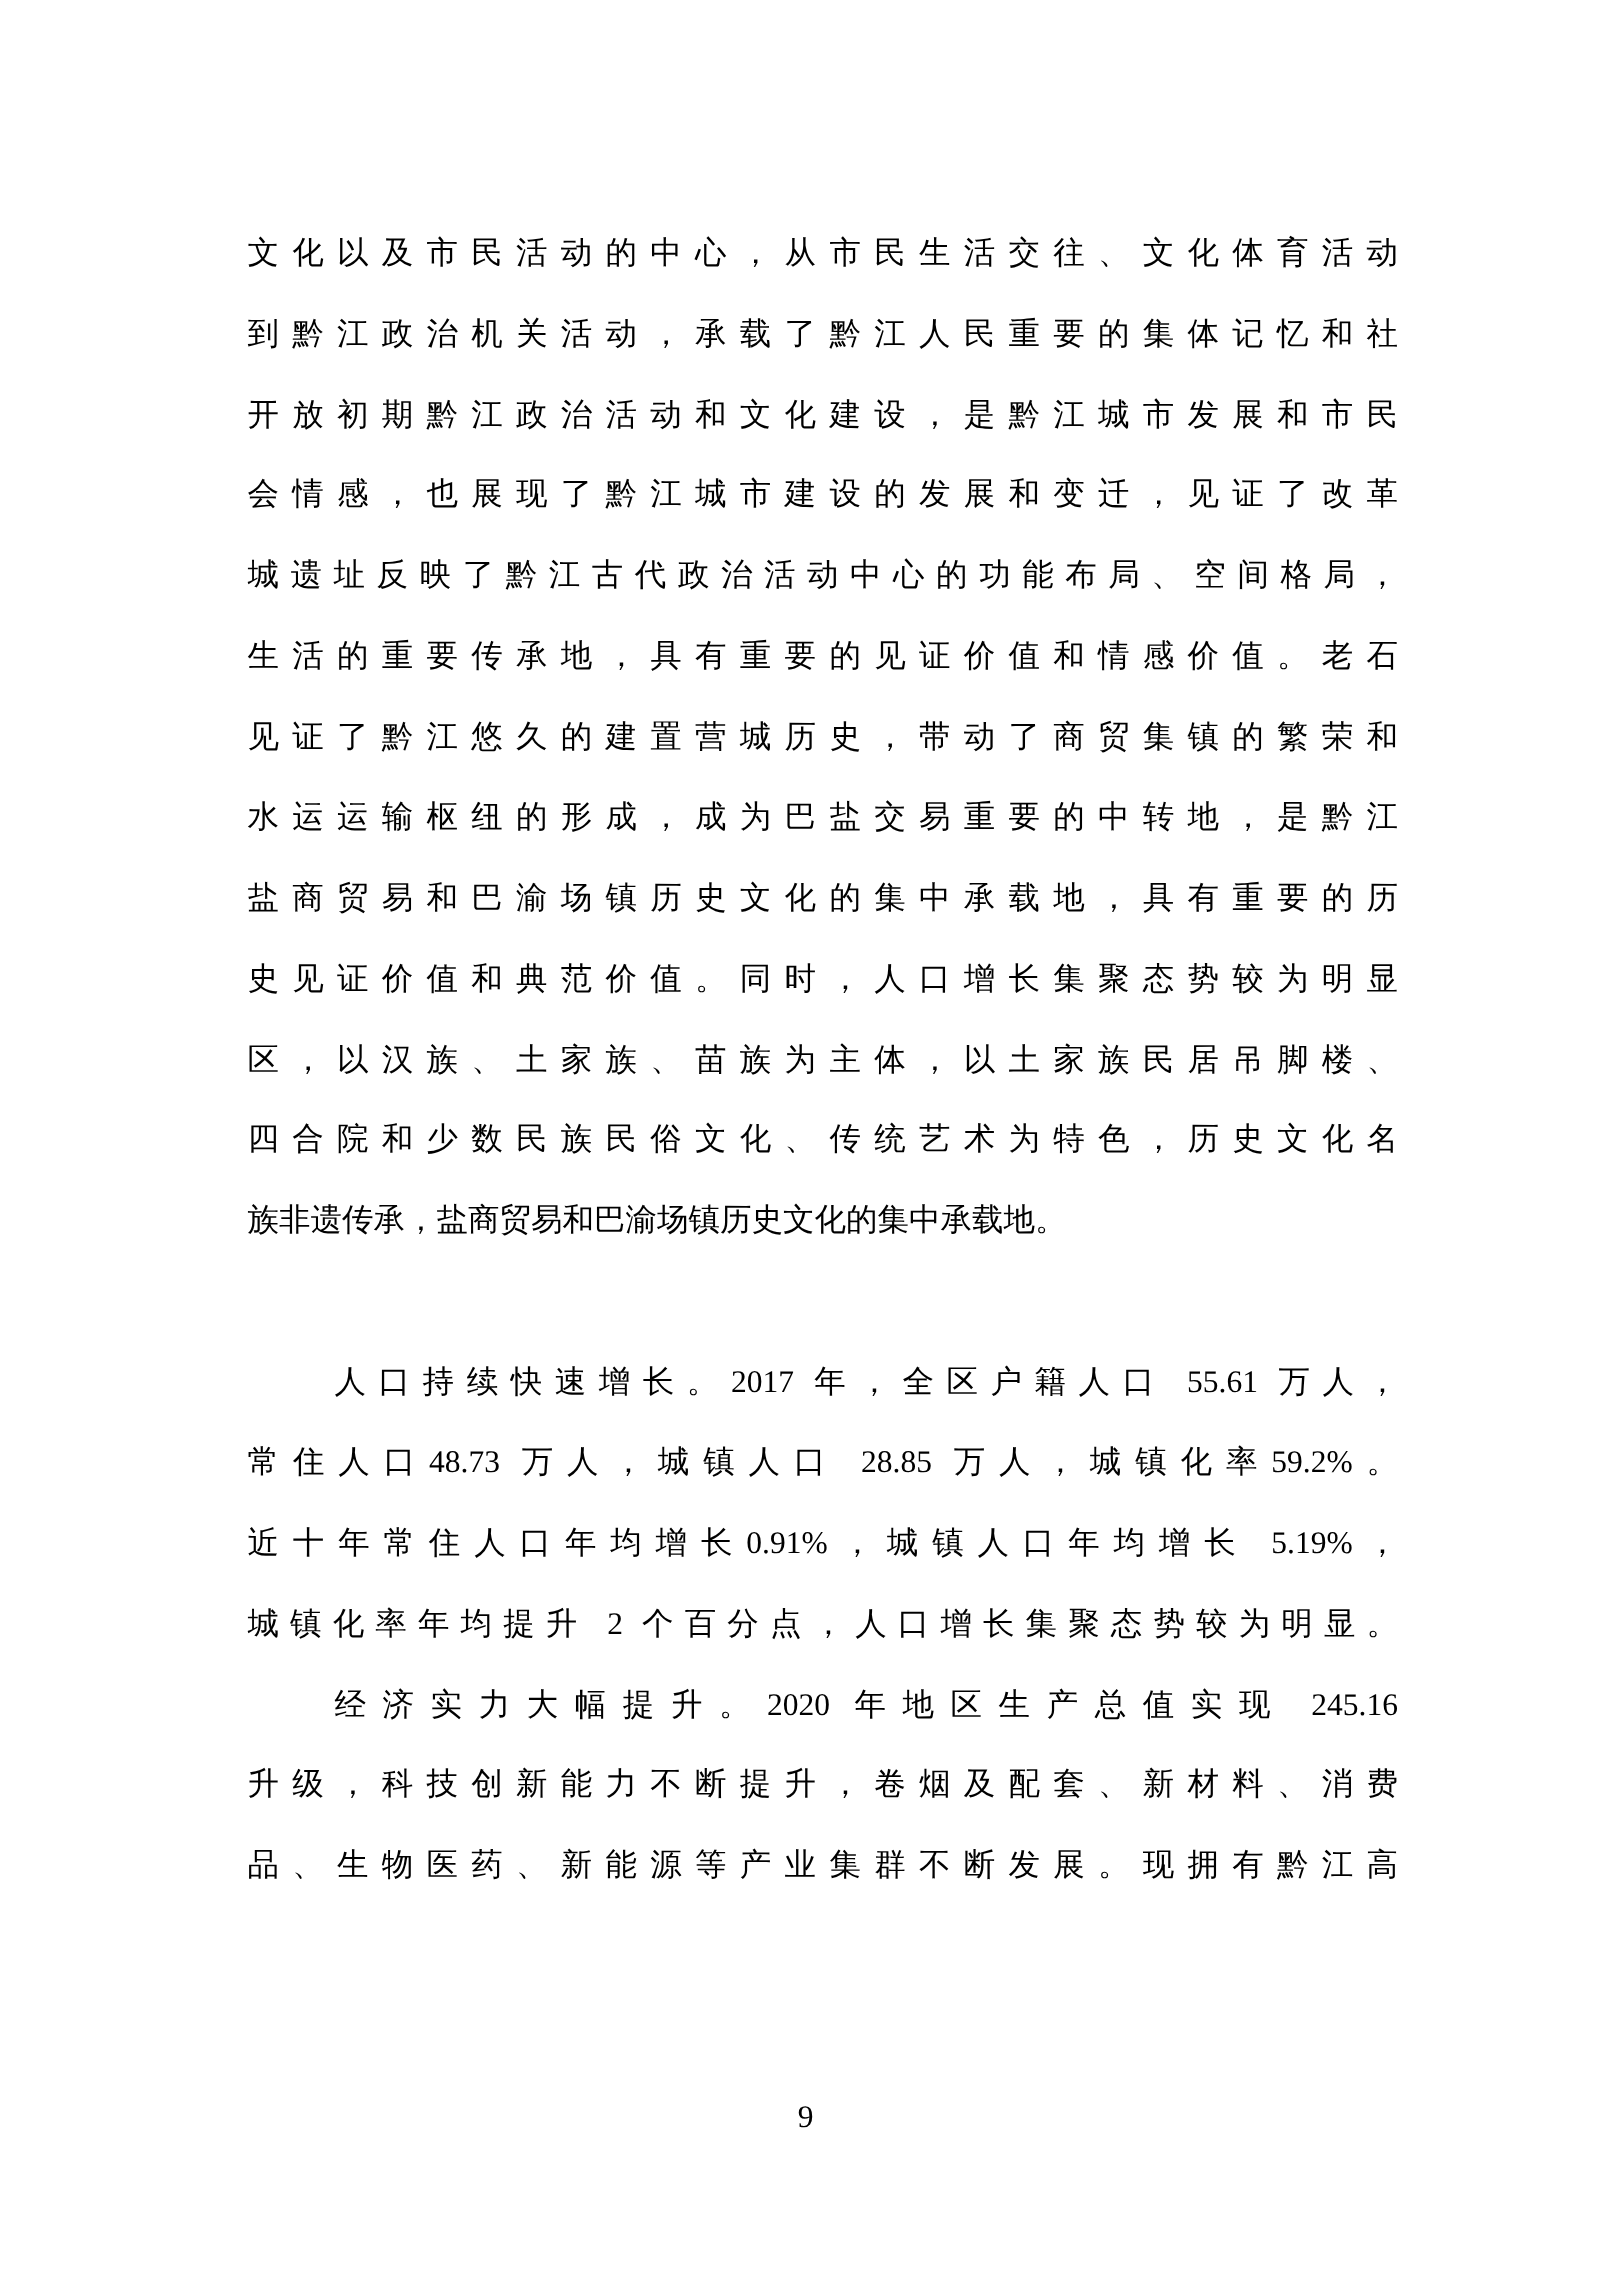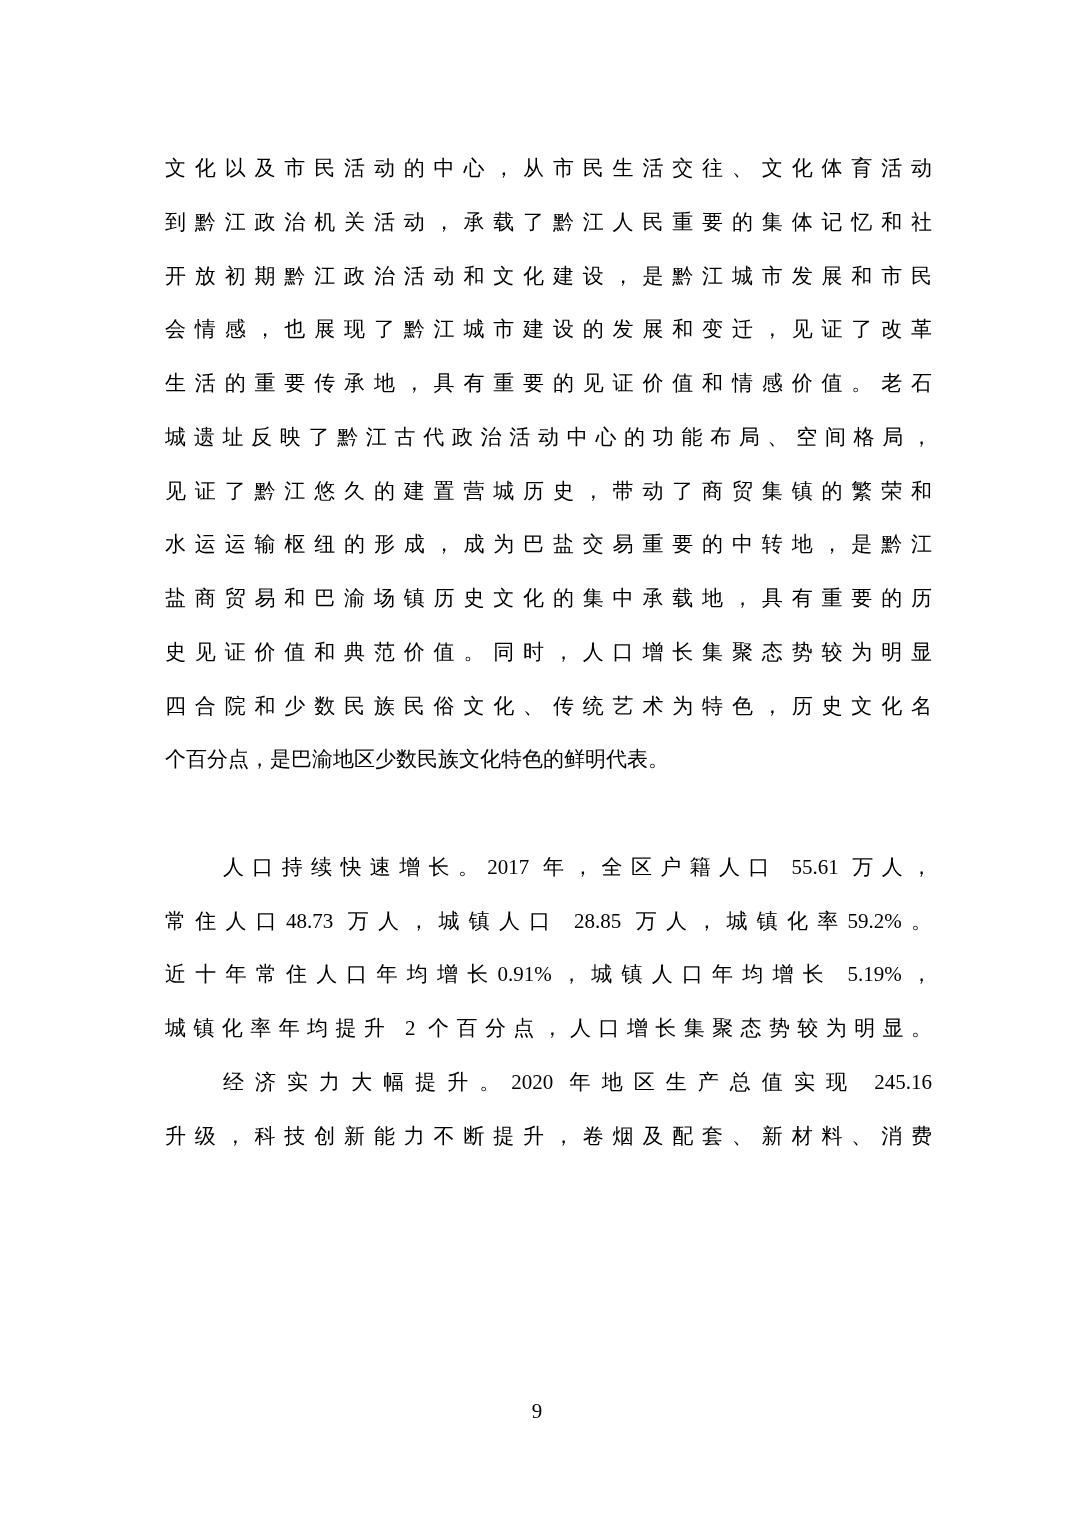--- a/index.html
+++ b/index.html
@@ -56,37 +56,39 @@
 </head>
 <body>
 
 <div class="page">
   <div class="content">
 
     <div class="line">文化以及市民活动的中心，从市民生活交往、文化体育活动</div>
     <div class="line">到黔江政治机关活动，承载了黔江人民重要的集体记忆和社</div>
     <div class="line">开放初期黔江政治活动和文化建设，是黔江城市发展和市民</div>
     <div class="line">会情感，也展现了黔江城市建设的发展和变迁，见证了改革</div>
+    <div class="line">城遗址反映了黔江古代政治活动中心的功能布局、空间格局，</div>
     <div class="line">生活的重要传承地，具有重要的见证价值和情感价值。老石</div>
-    <div class="line">城遗址反映了黔江古代政治活动中心的功能布局、空间格局，</div>
     <div class="line">见证了黔江悠久的建置营城历史，带动了商贸集镇的繁荣和</div>
     <div class="line">水运运输枢纽的形成，成为巴盐交易重要的中转地，是黔江</div>
     <div class="line">盐商贸易和巴渝场镇历史文化的集中承载地，具有重要的历</div>
     <div class="line">史见证价值和典范价值。同时，人口增长集聚态势较为明显</div>
+    <div class="line">区，以汉族、土家族、苗族为主体，以土家族民居吊脚楼、</div>
     <div class="line">四合院和少数民族民俗文化、传统艺术为特色，历史文化名</div>
-    <div class="line end">个百分点，是巴渝地区少数民族文化特色的鲜明代表。</div>
+    <div class="line end">族非遗传承，盐商贸易和巴渝场镇历史文化的集中承载地。</div>
 
     <div class="line heading">
       
     </div>
 
     <div class="line indent">人口持续快速增长。2017 年，全区户籍人口 55.61 万人，</div>
     <div class="line">常住人口48.73 万人，城镇人口 28.85 万人，城镇化率59.2%。</div>
     <div class="line">近十年常住人口年均增长0.91%，城镇人口年均增长 5.19%，</div>
     <div class="line">城镇化率年均提升 2 个百分点，人口增长集聚态势较为明显。</div>
 
     <div class="line indent">经济实力大幅提升。2020 年地区生产总值实现 245.16</div>
     <div class="line">升级，科技创新能力不断提升，卷烟及配套、新材料、消费</div>
+    <div class="line">品、生物医药、新能源等产业集群不断发展。现拥有黔江高</div>
 
   </div>
 
   <div class="page-number">9</div>
 </div>
 
 </body></html>

